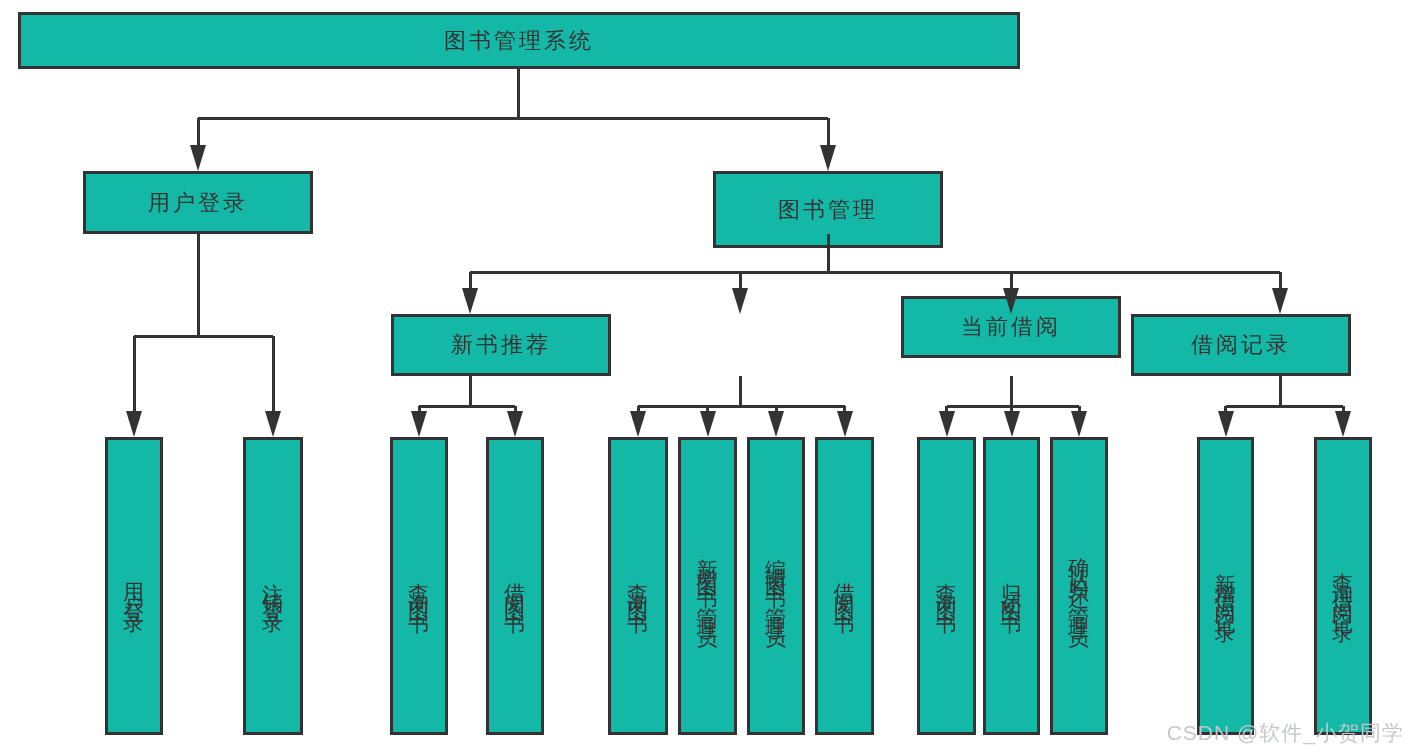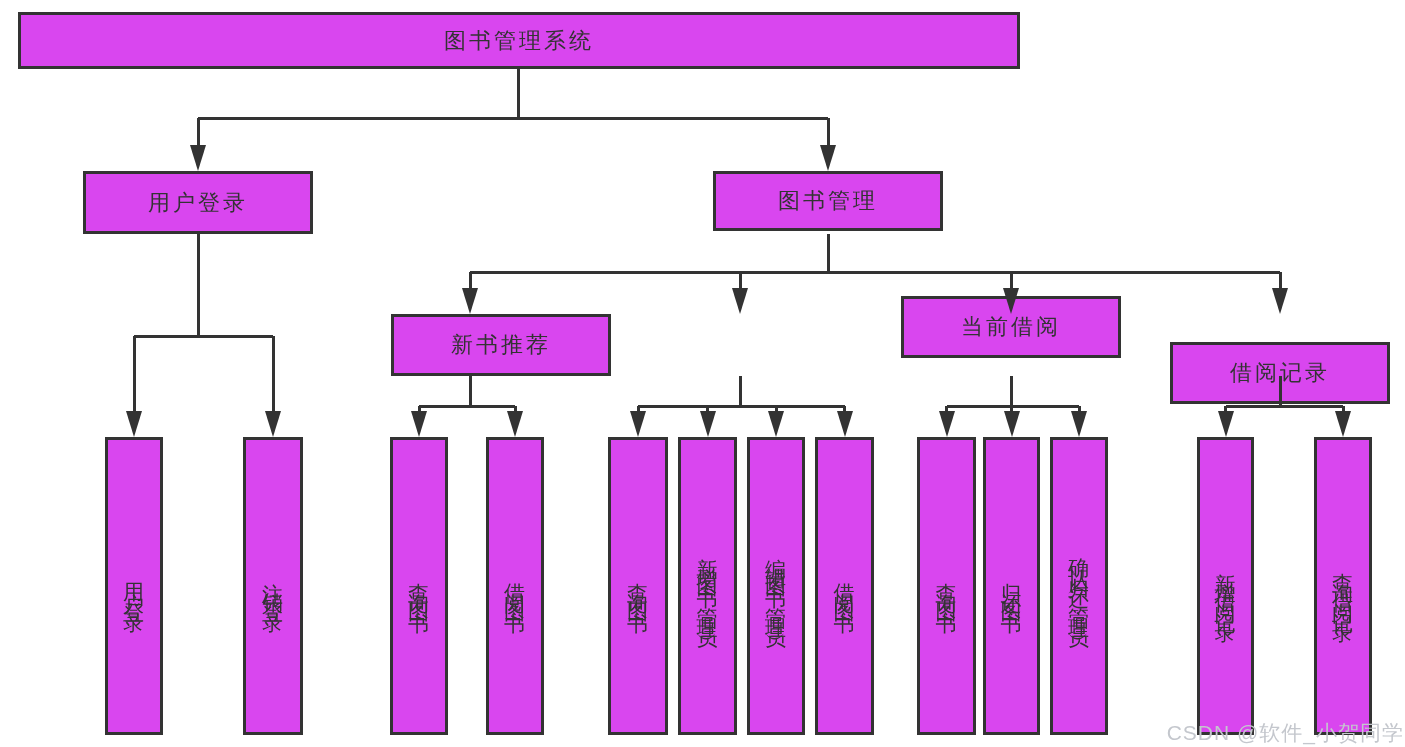--- a/index.html
+++ b/index.html
@@ -7,21 +7,21 @@
     position: relative;
     width: 1405px;
     height: 747px;
     background: #ffffff;
     font-family: "Liberation Sans", sans-serif;
     overflow: hidden;
   }
   .node {
     position: absolute;
     box-sizing: border-box;
-    background: #d946ef;
+    background: #14b8a6;
     border: 3px solid #333333;
     display: flex;
     align-items: center;
     justify-content: center;
     color: #333333;
   }
   .node.h .label {
     font-size: 22px;
     letter-spacing: 3px;
     white-space: nowrap;
@@ -69,31 +69,31 @@
 
 <div id="canvas">
 
   <div class="node h" style="left:18px; top:12px; width:1002px; height:57px;">
     <span class="label">图书管理系统</span>
   </div>
 
   <div class="node h" style="left:83px; top:171px; width:230px; height:63px;">
     <span class="label">用户登录</span>
   </div>
-  <div class="node h" style="left:713px; top:171px; width:230px; height:60px;">
+  <div class="node h" style="left:713px; top:171px; width:230px; height:77px;">
     <span class="label">图书管理</span>
   </div>
 
   <div class="node h" style="left:360px; top:314px; width:220px; height:62px;margin-left:31px;">
     <span class="label">新书推荐</span>
   </div>
   <div class="node h" style="left:901px; top:296px; width:220px; height:62px;align-items:center;">
     <span class="label">当前借阅</span>
   </div>
-  <div class="node h" style="left:1170px; top:314px; width:220px; height:62px;margin-top:28px;">
+  <div class="node h" style="left:1131px; top:314px; width:220px; height:62px;">
     <span class="label">借阅记录</span>
   </div>
 
   <div class="node leaf" style="left:105px; top:437px; width:58px; height:298px;">
     <span class="label">用户登录</span>
   </div>
   <div class="node leaf" style="left:243px; top:437px; width:60px; height:298px;">
     <span class="label">注销登录</span>
   </div>
 

